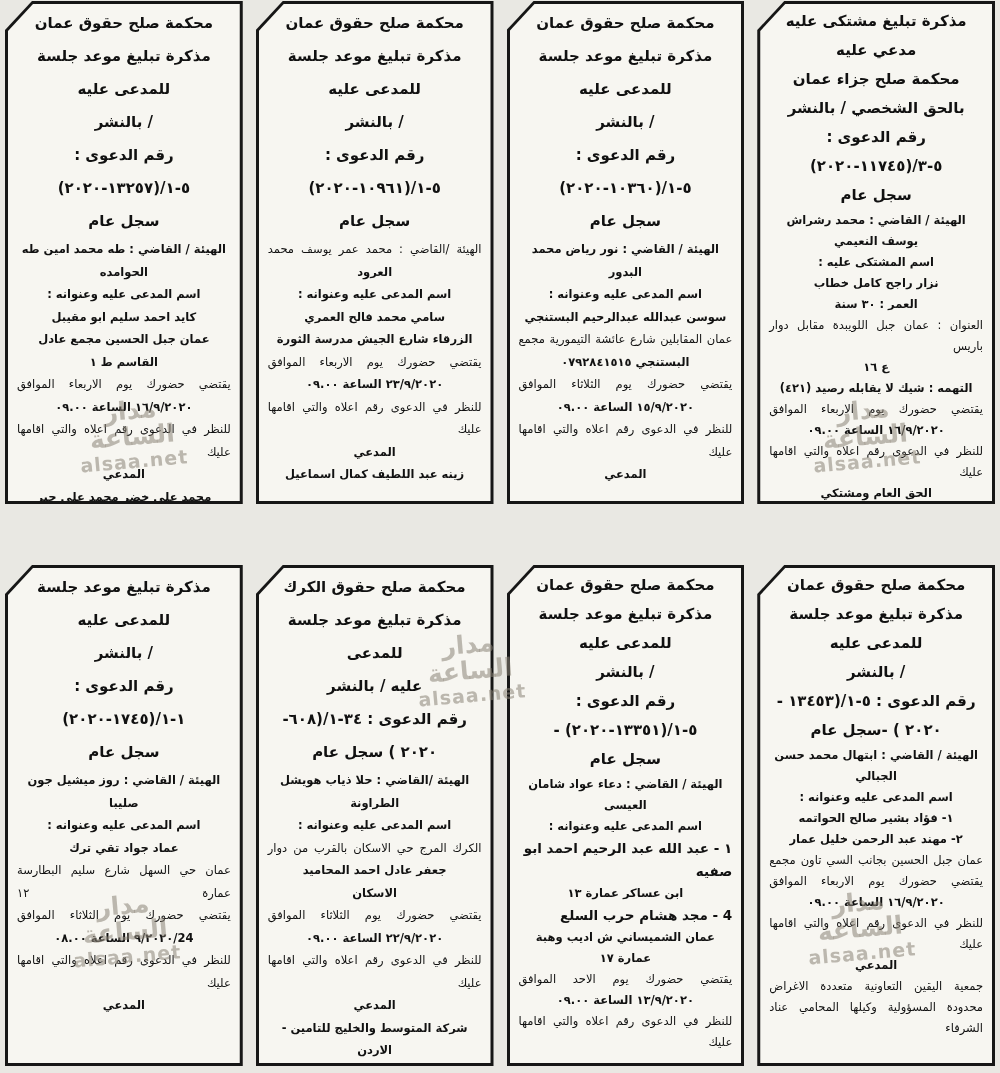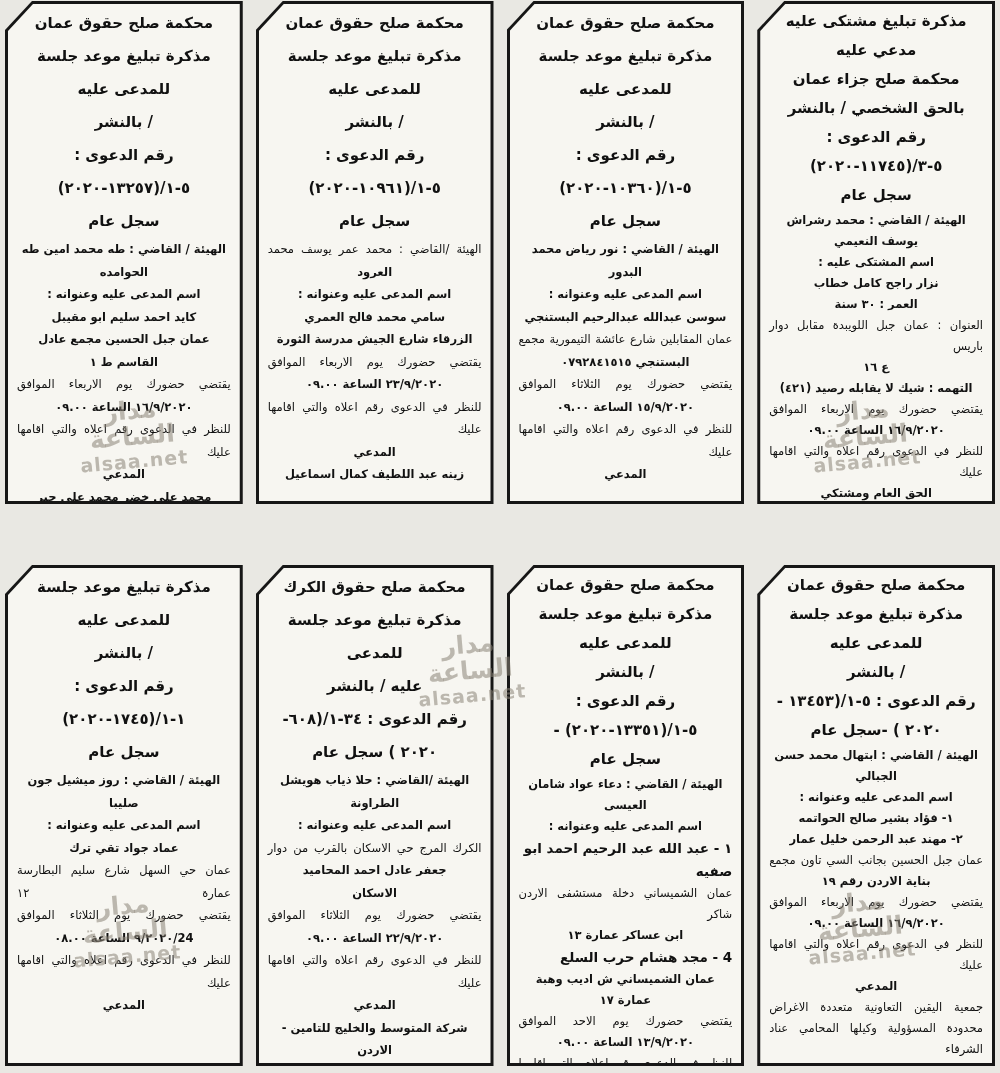--- a/index.html
+++ b/index.html
@@ -171,42 +171,40 @@
     <div class="card dense">
         <div class="inner">
           <div class="ln ln-h">محكمة صلح حقوق عمان</div>
           <div class="ln ln-h">مذكرة تبليغ موعد جلسة للمدعى عليه</div>
           <div class="ln ln-h">/ بالنشر</div>
           <div class="ln ln-h">رقم الدعوى : ٥-١/(١٣٣٥١-٢٠٢٠) -</div>
           <div class="ln ln-h">سجل عام</div>
           <div class="ln ln-b">الهيئة / القاضي : دعاء عواد شامان العيسى</div>
           <div class="ln ln-b">اسم المدعى عليه وعنوانه :</div>
           <div class="ln ln-n">١ - عبد الله عبد الرحيم احمد ابو صفيه</div>
-          <div class="ln ln-j">عمان الشميساني دخلة مستشفى الاردن شاكر</div>
           <div class="ln ln-b">ابن عساكر عمارة ١٣</div>
           <div class="ln ln-n">4 - مجد هشام حرب السلع</div>
           <div class="ln ln-b">عمان الشميساني ش اديب وهبة عمارة ١٧</div>
           <div class="ln ln-j">يقتضي حضورك يوم الاحد الموافق</div>
           <div class="ln ln-b">١٣/٩/٢٠٢٠ الساعة ٠٩.٠٠</div>
           <div class="ln ln-j">للنظر في الدعوى رقم اعلاه والتي اقامها عليك</div>
         </div>
       </div>
     <div class="card dense">
         <div class="inner">
           <div class="ln ln-h">محكمة صلح حقوق عمان</div>
           <div class="ln ln-h">مذكرة تبليغ موعد جلسة للمدعى عليه</div>
           <div class="ln ln-h">/ بالنشر</div>
           <div class="ln ln-h">رقم الدعوى : ٥-١/(١٣٤٥٣ -</div>
           <div class="ln ln-h">٢٠٢٠ ) -سجل عام</div>
           <div class="ln ln-b">الهيئة / القاضي : ابتهال محمد حسن الجبالي</div>
           <div class="ln ln-b">اسم المدعى عليه وعنوانه :</div>
           <div class="ln ln-b">١- فؤاد بشير صالح الحواتمه</div>
           <div class="ln ln-b">٢- مهند عبد الرحمن خليل عمار</div>
           <div class="ln ln-j">عمان جبل الحسين بجانب السي تاون مجمع</div>
-          <div class="ln ln-b">بناية الاردن رقم ١٩</div>
           <div class="ln ln-j">يقتضي حضورك يوم الاربعاء الموافق</div>
           <div class="ln ln-b">١٦/٩/٢٠٢٠ الساعة ٠٩.٠٠</div>
           <div class="ln ln-j">للنظر في الدعوى رقم اعلاه والتي اقامها عليك</div>
           <div class="ln ln-b">المدعي</div>
           <div class="ln ln-j">جمعية اليقين التعاونية متعددة الاغراض</div>
           <div class="ln ln-j">محدودة المسؤولية وكيلها المحامي عناد الشرفاء</div>
         </div>
       </div>
   </div>
 

